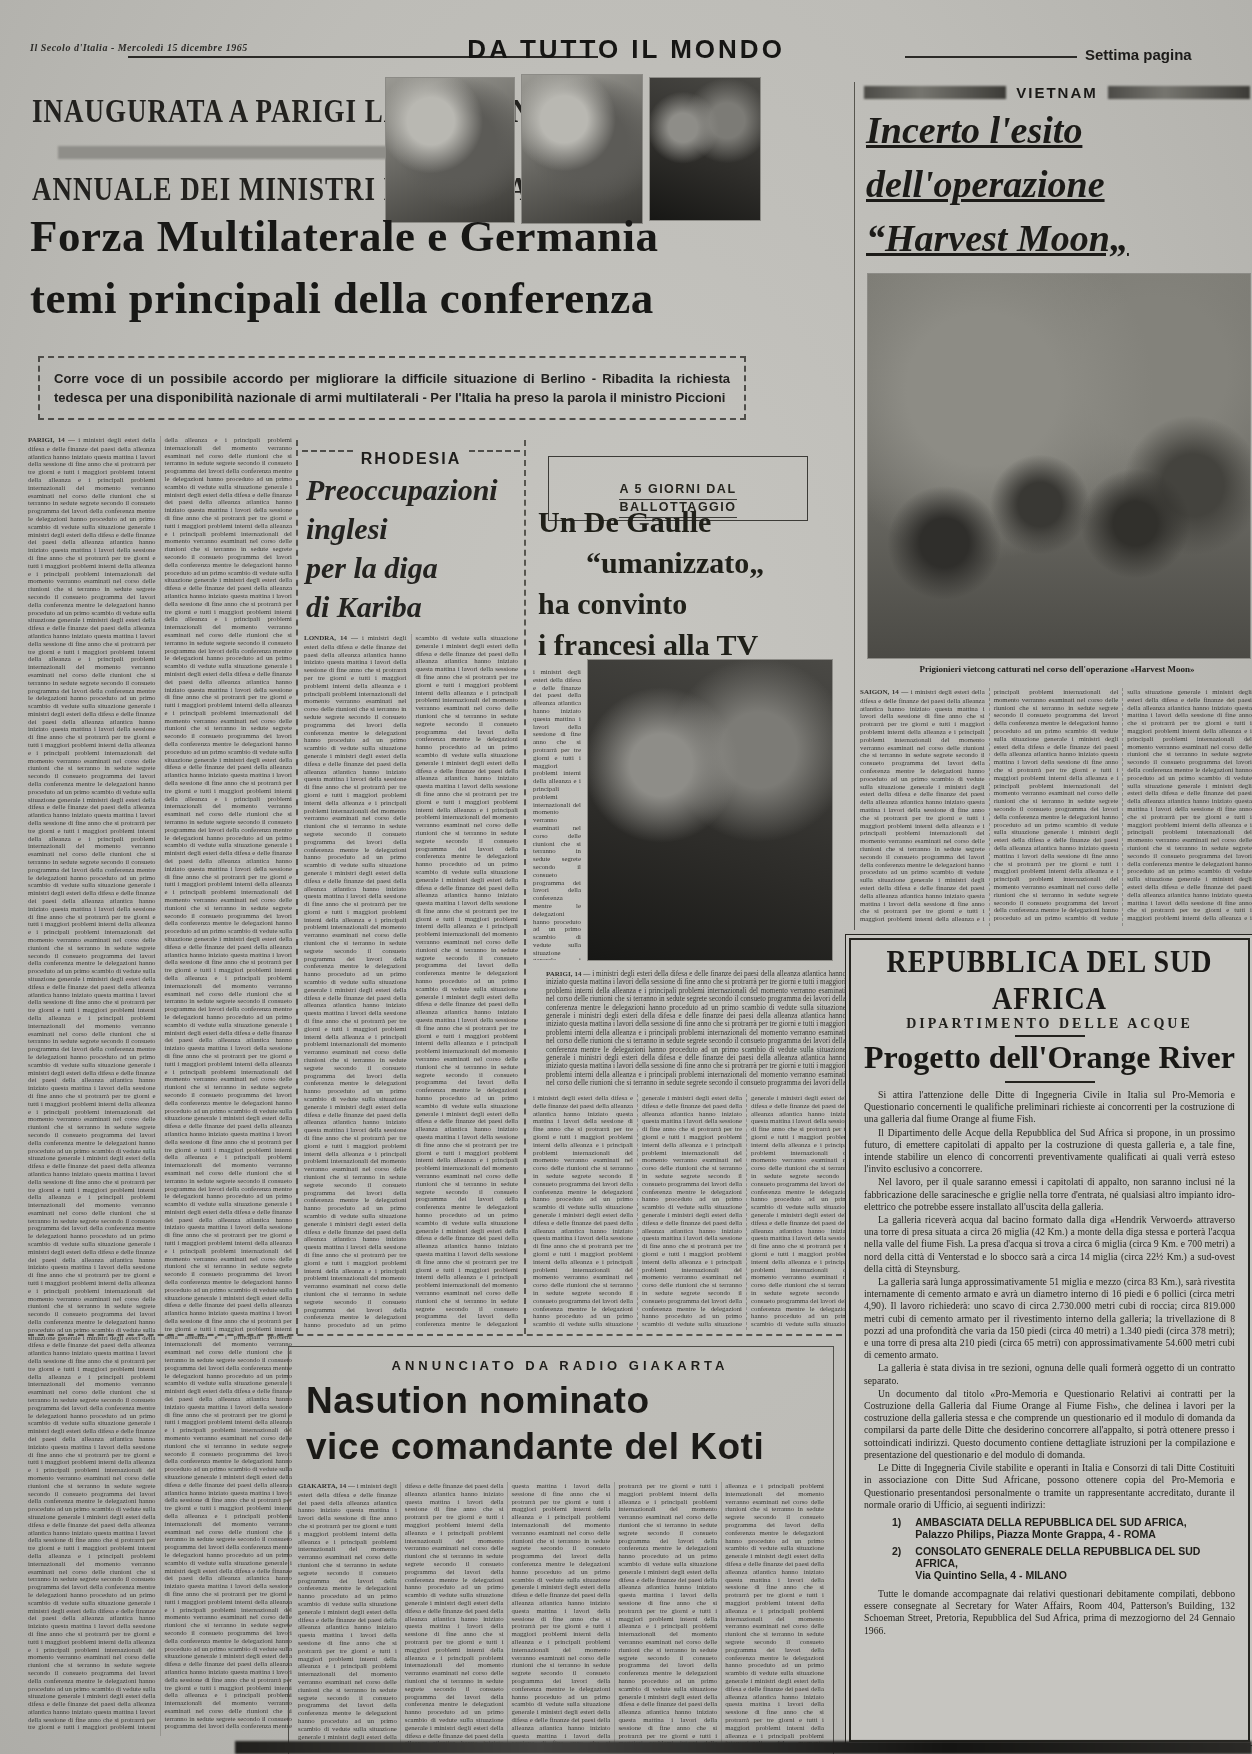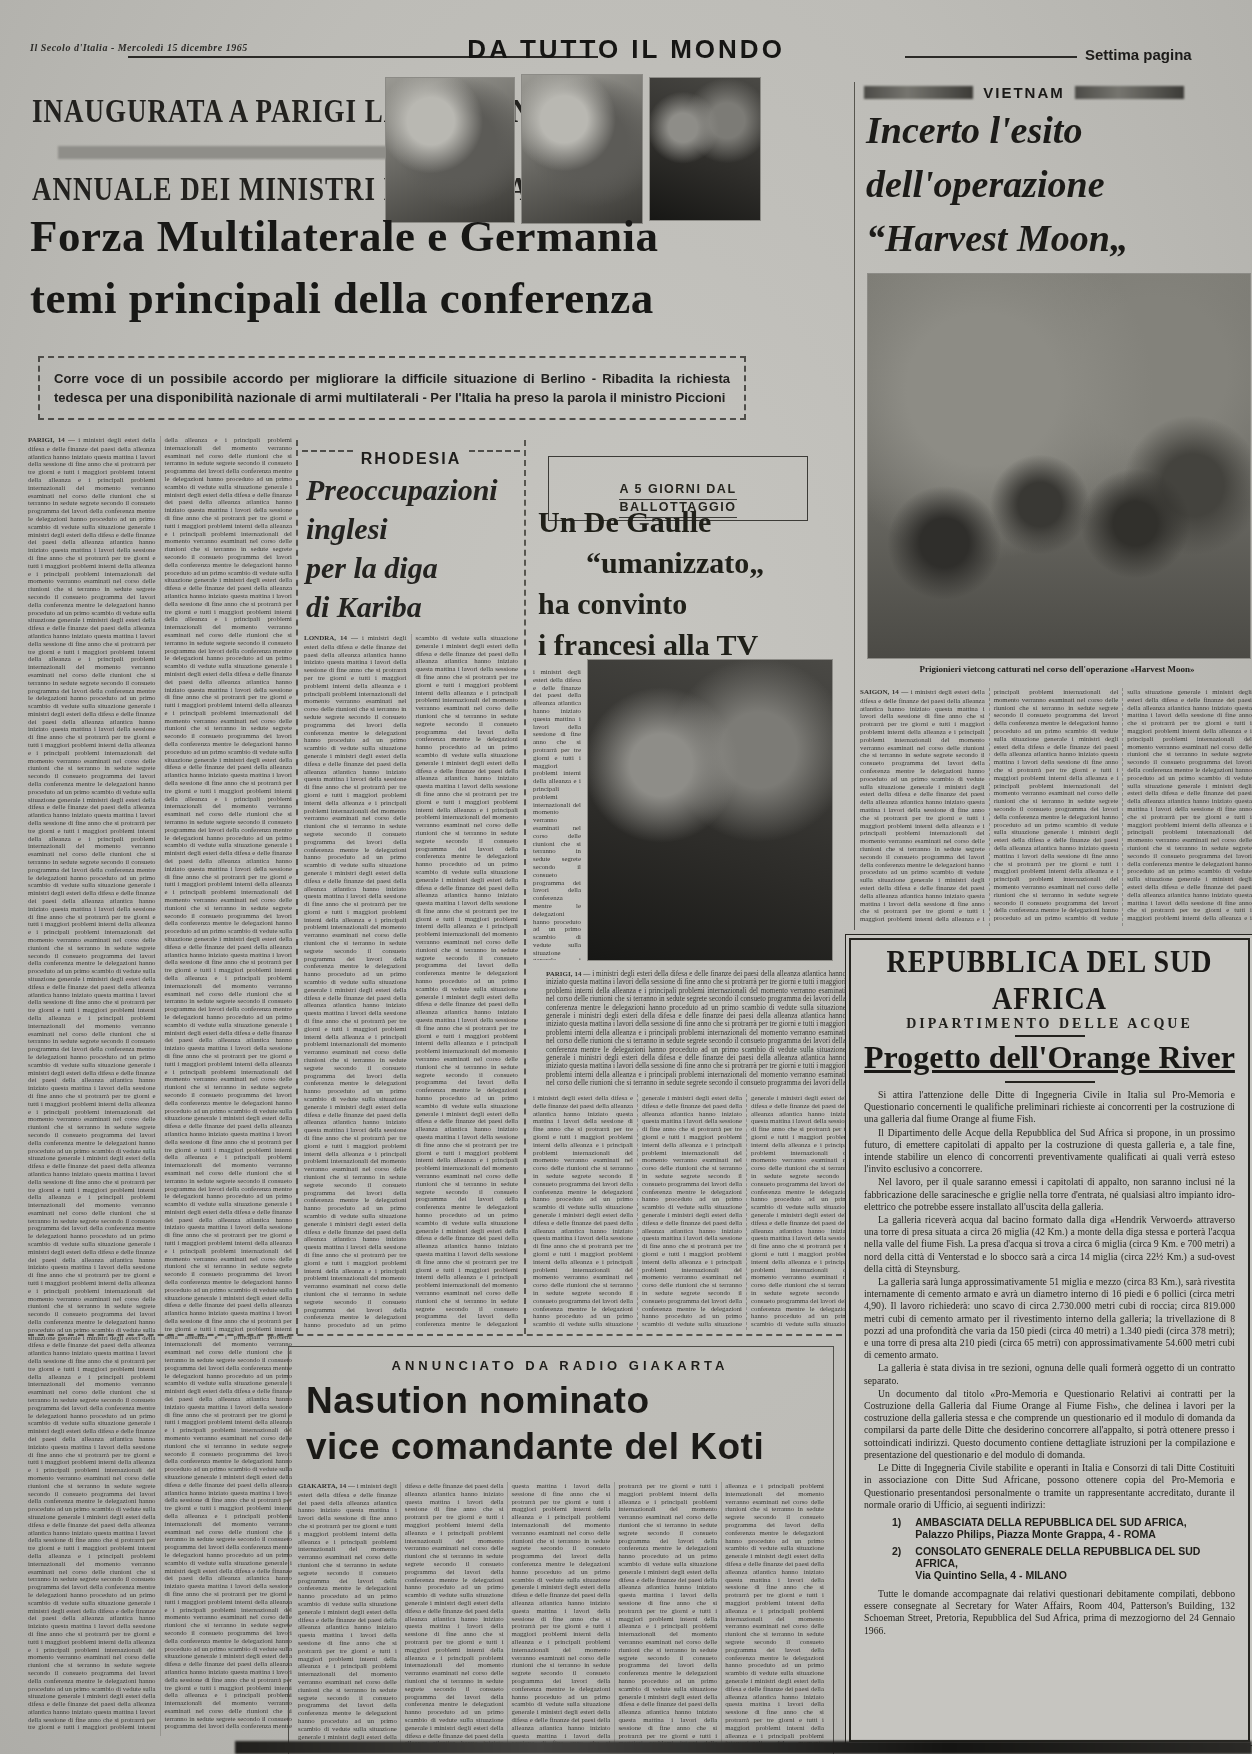--- a/index.html
+++ b/index.html
@@ -46,38 +46,38 @@
   .rho-kicker{font:bold 16px "Liberation Sans",sans-serif;letter-spacing:2px;color:#1f1e1c;}
   .rho-head{font:italic bold 30px "Liberation Serif",serif;color:#242320;line-height:39px;filter:blur(.25px);}
   
   .dg-kicker-box{border:1px solid #3c3b37;padding:22px 10px 5px;text-align:center;}
   .dg-kicker{font:bold 12.5px "Liberation Sans",sans-serif;letter-spacing:1.5px;color:#26251F;border-bottom:1px solid #3c3b37;padding-bottom:3px;}
   .dg-head{font:bold 30px "Liberation Serif",serif;color:#202019;line-height:40px;filter:blur(.25px);}
   
   .vn-kicker-row{display:flex;align-items:center;gap:10px;}
   .vn-block{height:13px;flex:1;background:linear-gradient(90deg,#4c4b47,#76756f 40%,#3c3b37);filter:blur(1.1px);}
   .vn-kicker{font:bold 15px "Liberation Sans",sans-serif;letter-spacing:2px;color:#1b1a18;}
-  .vn-head{font:italic bold 38px "Liberation Serif",serif;color:#1c1b18;line-height:53px;filter:blur(.2px);white-space:nowrap;}
+  .vn-head{font:italic bold 38px "Liberation Serif",serif;color:#1c1b18;line-height:53px;filter:blur(.2px);white-space:nowrap;text-decoration:underline;}
   .vn-photo{background:
      radial-gradient(circle at 20% 70%, #2f2e2b 0 6%, transparent 14%),
      radial-gradient(circle at 45% 60%, #393834 0 7%, transparent 16%),
      radial-gradient(circle at 70% 65%, #31302c 0 6%, transparent 15%),
      radial-gradient(circle at 85% 55%, #44433e 0 8%, transparent 18%),
      radial-gradient(circle at 30% 30%, #8d8c85 0 20%, transparent 45%),
      radial-gradient(circle at 75% 25%, #83827b 0 18%, transparent 40%),
      linear-gradient(180deg,#7d7c75 0%,#6b6a64 55%,#4b4a45 100%);
      box-shadow:0 0 0 1px #8c8b86;}
   .caption{font:bold 9px "Liberation Serif",serif;color:#24231f;filter:blur(.3px);}
   
   .ad-outer{border:1px solid #25241f;padding:3px;background:#c6c5c0;}
   .ad-inner{border:2px solid #25241f;padding:8px 13px 6px;height:100%;box-sizing:border-box;}
   .ad-title{text-align:center;font:bold 28px "Liberation Serif",serif;color:#1a1917;transform:scaleY(1.15);letter-spacing:1px;filter:blur(.25px);}
   .ad-sub{text-align:center;font:bold 14px "Liberation Serif",serif;letter-spacing:3px;color:#23221e;margin-top:4px;}
   .ad-subrule{width:70px;height:2px;background:#23221e;margin:3px auto 2px;}
-  .ad-head{text-align:center;font:bold 32px "Liberation Serif",serif;color:#191815;filter:blur(.25px);text-decoration:underline;}
+  .ad-head{text-align:center;font:bold 32px "Liberation Serif",serif;color:#191815;filter:blur(.25px);}
   .ad-headrule{width:90px;height:2px;background:#23221e;margin:5px auto 6px;}
   .ad-p{font-size:9.7px;line-height:12.2px;text-align:justify;text-indent:14px;color:#26251f;filter:blur(.22px);margin:0 0 1px;}
   .ad-addr{display:flex;gap:14px;font:bold 10.5px "Liberation Sans",sans-serif;color:#22211c;margin:5px 0 0 28px;filter:blur(.2px);}
   .ad-addr .l2{font-weight:bold;}
   
   .nas-box{border:1px solid #4e4d48;}
   .nas-kicker{text-align:center;font:bold 13px "Liberation Sans",sans-serif;letter-spacing:4px;color:#201f1b;}
   .nas-head{font:bold 37px "Liberation Sans",sans-serif;color:#1b1a17;line-height:45px;letter-spacing:.5px;filter:blur(.25px);}
   .bottom-bar{background:linear-gradient(90deg,#21201d,#434240 30%,#151513 70%,#2b2a27);filter:blur(1.3px);}
 </style>
@@ -138,21 +138,21 @@
     <span>i ministri degli esteri della difesa e delle finanze dei paesi della alleanza atlantica hanno iniziato questa mattina i lavori della sessione di fine anno che si protrarrà per tre giorni e tutti i maggiori problemi interni della alleanza e i principali problemi internazionali del momento verranno esaminati nel corso delle riunioni che si terranno in sedute segrete secondo il consueto programma dei lavori della conferenza mentre le delegazioni hanno proceduto ad un primo scambio di vedute sulla situazione generale i ministri degli esteri della difesa e delle finanze dei paesi della alleanza atlantica hanno iniziato questa mattina i lavori della sessione di fine anno che si protrarrà per tre giorni e tutti i maggiori problemi interni della alleanza e i principali problemi internazionali del momento verranno esaminati nel corso delle riunioni che si terranno in sedute segrete secondo il consueto programma dei lavori della conferenza mentre le delegazioni hanno proceduto ad un primo scambio di vedute sulla situazione generale i ministri degli esteri della difesa e delle finanze dei paesi della alleanza atlantica hanno iniziato questa mattina i lavori della sessione di fine anno che si protrarrà per tre giorni e tutti i maggiori problemi interni della alleanza e i principali problemi internazionali del momento verranno esaminati nel corso delle riunioni che si terranno in sedute segrete secondo il consueto programma dei lavori della conferenza mentre le delegazioni hanno proceduto ad un primo scambio di vedute sulla situazione generale</span>
   </div>
   <div class="abs photo dark" style="left:588px;top:660px;width:244px;height:300px;"></div>
   <div class="abs greek" style="left:546px;top:970px;width:300px;height:118px;font-size:7.2px;line-height:8.4px;">
     <b>PARIGI, 14 — </b><span>i ministri degli esteri della difesa e delle finanze dei paesi della alleanza atlantica hanno iniziato questa mattina i lavori della sessione di fine anno che si protrarrà per tre giorni e tutti i maggiori problemi interni della alleanza e i principali problemi internazionali del momento verranno esaminati nel corso delle riunioni che si terranno in sedute segrete secondo il consueto programma dei lavori della conferenza mentre le delegazioni hanno proceduto ad un primo scambio di vedute sulla situazione generale i ministri degli esteri della difesa e delle finanze dei paesi della alleanza atlantica hanno iniziato questa mattina i lavori della sessione di fine anno che si protrarrà per tre giorni e tutti i maggiori problemi interni della alleanza e i principali problemi internazionali del momento verranno esaminati nel corso delle riunioni che si terranno in sedute segrete secondo il consueto programma dei lavori della conferenza mentre le delegazioni hanno proceduto ad un primo scambio di vedute sulla situazione generale i ministri degli esteri della difesa e delle finanze dei paesi della alleanza atlantica hanno iniziato questa mattina i lavori della sessione di fine anno che si protrarrà per tre giorni e tutti i maggiori problemi interni della alleanza e i principali problemi internazionali del momento verranno esaminati nel corso delle riunioni che si terranno in sedute segrete secondo il consueto programma dei lavori della conferenza mentre le delegazioni hanno proceduto ad un primo scambio di vedute sulla situazione generale i ministri degli esteri della difesa e delle finanze dei paesi della alleanza atlantica hanno iniziato questa mattina i lavori della sessione di fine anno che si protrarrà per tre giorni e tutti i maggiori problemi interni della alleanza e i principali problemi internazionali del momento verranno esaminati nel corso delle riunioni che si terranno in sedute segrete secondo il consueto programma dei lavori della conferenza mentre le delegazioni hanno proceduto ad un primo scambio di vedute sulla situazione generale</span>
   </div>
   <div class="abs greek cols3" style="left:533px;top:1094px;width:318px;height:236px;">
     <span>i ministri degli esteri della difesa e delle finanze dei paesi della alleanza atlantica hanno iniziato questa mattina i lavori della sessione di fine anno che si protrarrà per tre giorni e tutti i maggiori problemi interni della alleanza e i principali problemi internazionali del momento verranno esaminati nel corso delle riunioni che si terranno in sedute segrete secondo il consueto programma dei lavori della conferenza mentre le delegazioni hanno proceduto ad un primo scambio di vedute sulla situazione generale i ministri degli esteri della difesa e delle finanze dei paesi della alleanza atlantica hanno iniziato questa mattina i lavori della sessione di fine anno che si protrarrà per tre giorni e tutti i maggiori problemi interni della alleanza e i principali problemi internazionali del momento verranno esaminati nel corso delle riunioni che si terranno in sedute segrete secondo il consueto programma dei lavori della conferenza mentre le delegazioni hanno proceduto ad un primo scambio di vedute sulla situazione generale i ministri degli esteri della difesa e delle finanze dei paesi della alleanza atlantica hanno iniziato questa mattina i lavori della sessione di fine anno che si protrarrà per tre giorni e tutti i maggiori problemi interni della alleanza e i principali problemi internazionali del momento verranno esaminati nel corso delle riunioni che si terranno in sedute segrete secondo il consueto programma dei lavori della conferenza mentre le delegazioni hanno proceduto ad un primo scambio di vedute sulla situazione generale i ministri degli esteri della difesa e delle finanze dei paesi della alleanza atlantica hanno iniziato questa mattina i lavori della sessione di fine anno che si protrarrà per tre giorni e tutti i maggiori problemi interni della alleanza e i principali problemi internazionali del momento verranno esaminati nel corso delle riunioni che si terranno in sedute segrete secondo il consueto programma dei lavori della conferenza mentre le delegazioni hanno proceduto ad un primo scambio di vedute sulla situazione generale i ministri degli esteri della difesa e delle finanze dei paesi della alleanza atlantica hanno iniziato questa mattina i lavori della sessione di fine anno che si protrarrà per tre giorni e tutti i maggiori problemi interni della alleanza e i principali problemi internazionali del momento verranno esaminati nel corso delle riunioni che si terranno in sedute segrete secondo il consueto programma dei lavori della conferenza mentre le delegazioni hanno proceduto ad un primo scambio di vedute sulla situazione generale i ministri degli esteri della difesa e delle finanze dei paesi della alleanza atlantica hanno iniziato questa mattina i lavori della sessione di fine anno che si protrarrà per tre giorni e tutti i maggiori problemi interni della alleanza e i principali problemi internazionali del momento verranno esaminati nel corso delle riunioni che si terranno in sedute segrete secondo il consueto programma dei lavori della conferenza mentre le delegazioni hanno proceduto ad un primo scambio di vedute sulla situazione generale i ministri degli esteri della difesa e delle finanze dei paesi della alleanza atlantica hanno iniziato questa mattina i lavori della sessione di fine anno che si protrarrà per tre giorni e tutti i maggiori problemi interni della alleanza e i principali problemi internazionali del momento verranno esaminati nel corso delle riunioni che si terranno in sedute segrete secondo il consueto programma dei lavori della conferenza mentre le delegazioni hanno proceduto ad un primo scambio di vedute sulla situazione generale i ministri degli esteri della difesa e delle finanze dei paesi della alleanza atlantica hanno iniziato questa mattina i lavori della sessione di fine anno che si protrarrà per tre giorni e tutti i maggiori problemi interni della alleanza e i principali problemi internazionali del momento verranno esaminati nel corso delle riunioni che si terranno in sedute segrete secondo il consueto programma dei lavori della conferenza mentre le delegazioni hanno proceduto ad un primo scambio di vedute sulla situazione generale i ministri degli esteri della difesa e delle finanze dei paesi della alleanza atlantica hanno iniziato questa mattina i lavori della sessione di fine anno che si protrarrà per tre giorni e tutti i maggiori problemi interni della alleanza e i principali problemi internazionali del momento verranno esaminati nel corso delle riunioni che si terranno in sedute segrete secondo il consueto programma dei lavori della conferenza mentre le delegazioni hanno proceduto ad un primo scambio di vedute sulla situazione generale</span>
   </div>
 
-  <div class="abs vn-kicker-row" style="left:864px;top:84px;width:320px;">
+  <div class="abs vn-kicker-row" style="left:864px;top:84px;width:386px;">
     <span class="vn-block"></span>
     <span class="vn-kicker">VIETNAM</span>
     <span class="vn-block"></span>
   </div>
   <div class="abs vn-head" style="left:866px;top:104px;">Incerto l'esito</div>
   <div class="abs vn-head" style="left:866px;top:212px;">“Harvest Moon„</div>
   <div class="abs vn-head" style="left:866px;top:158px;">dell'operazione</div>
   <div class="abs vn-photo" style="left:868px;top:274px;width:382px;height:384px;"></div>
   <div class="abs caption" style="left:862px;top:664px;width:390px;text-align:center;">Prigionieri vietcong catturati nel corso dell'operazione «Harvest Moon»</div>
   <div class="abs greek cols3" style="left:860px;top:688px;width:392px;height:238px;">

